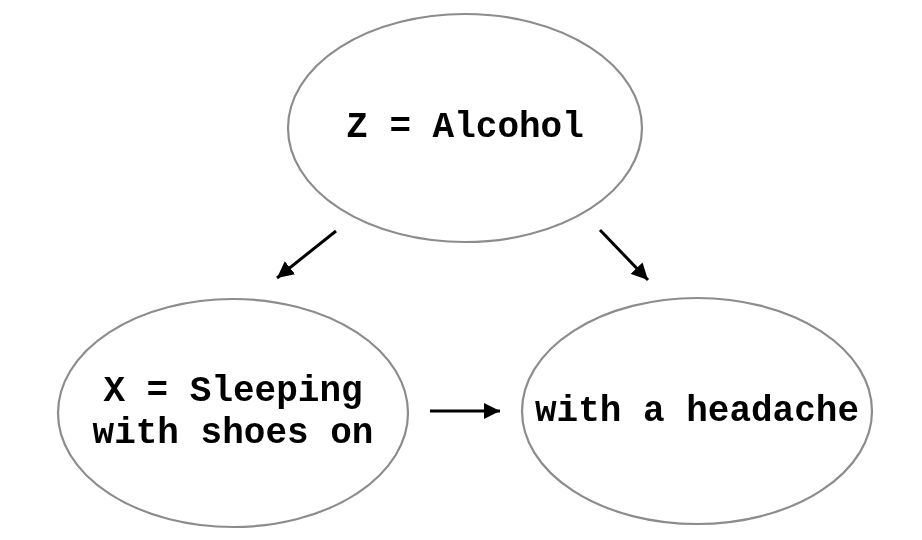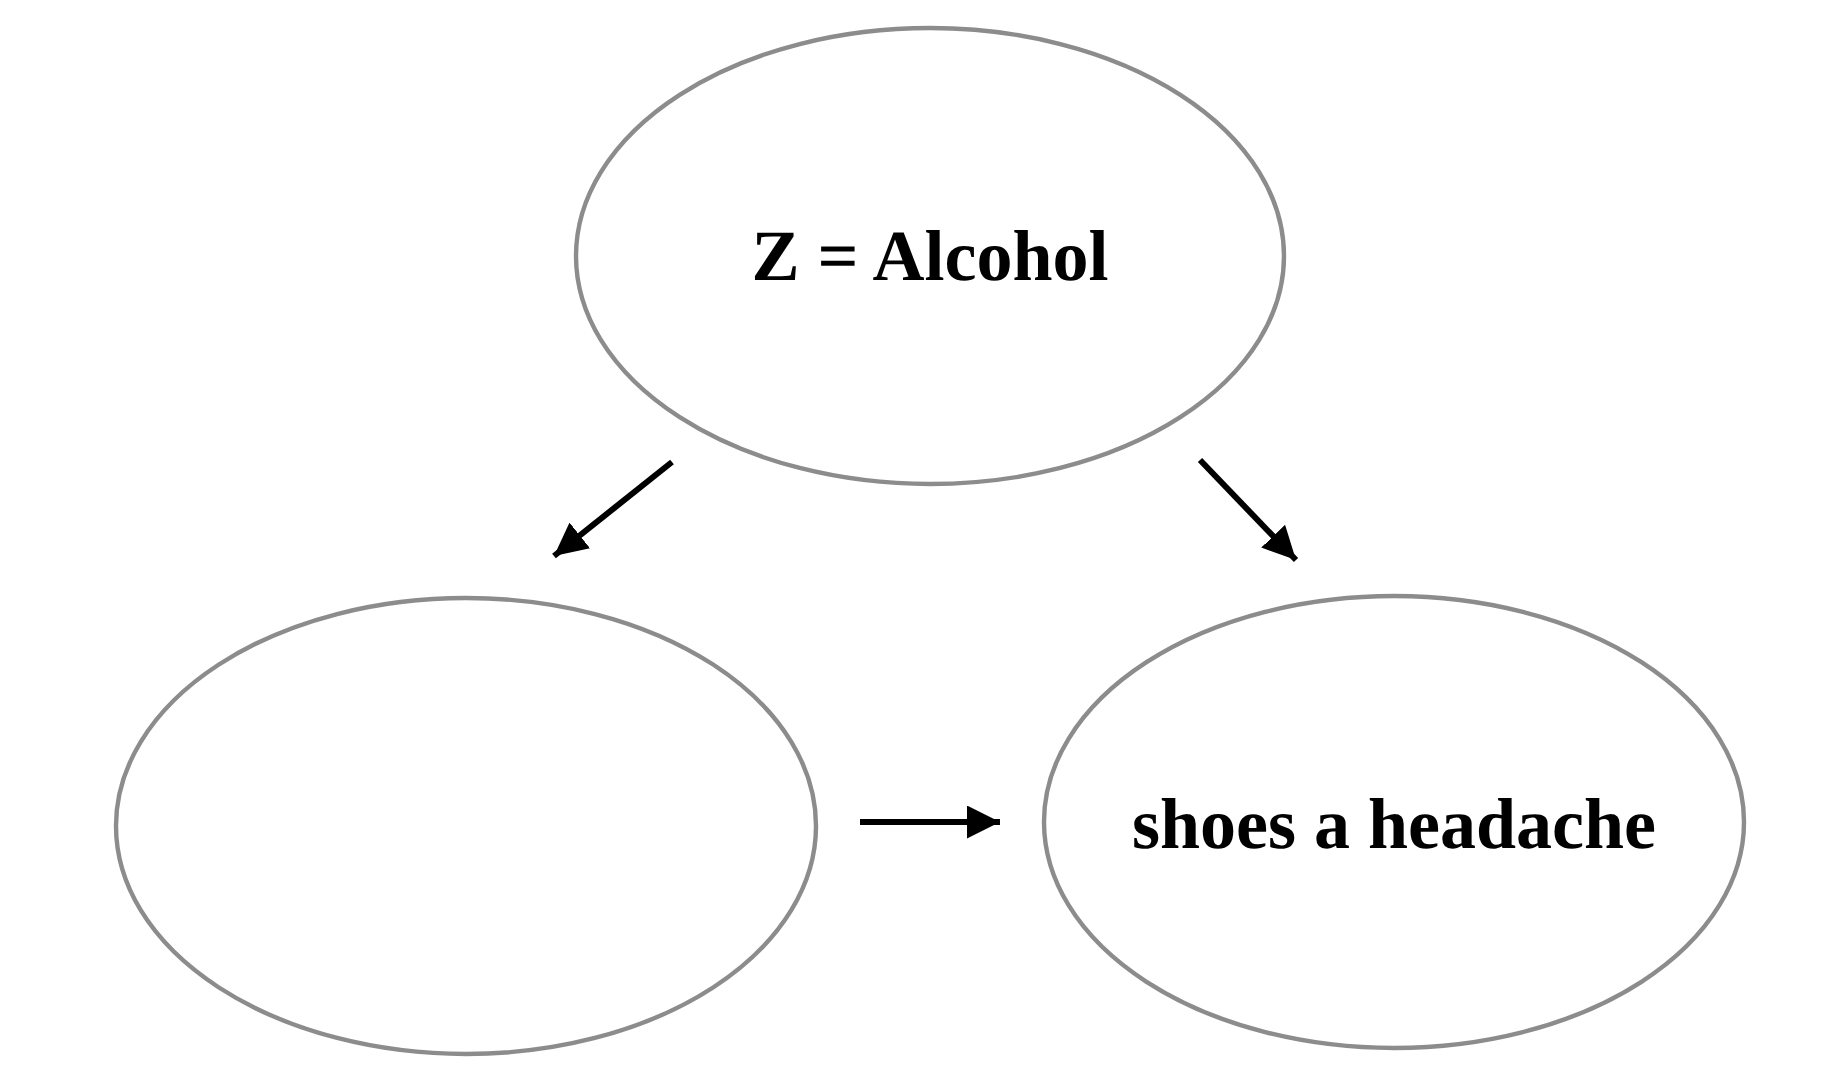--- a/index.html
+++ b/index.html
@@ -6,21 +6,21 @@
     margin: 0;
     padding: 0;
     background: #ffffff;
   }
   .canvas {
     position: relative;
     width: 922px;
     height: 540px;
     background: #ffffff;
     overflow: hidden;
-    font-family: Liberation Serif, serif;
+    font-family: Liberation Mono, monospace;
   }
   .shapes {
     position: absolute;
     left: 0;
     top: 0;
     width: 922px;
     height: 540px;
   }
   .node-label {
     position: absolute;
@@ -62,18 +62,22 @@
 
     <line x1="600" y1="230" x2="648" y2="280" stroke-width="3" marker-end="url(#arrowhead)" stroke="#000000"></line>
 
     <line x1="430" y1="411" x2="500" y2="411" stroke-width="3" marker-end="url(#arrowhead)" stroke="#000000"></line>
   </svg>
 
   <div class="node-label label-z">
     <span>Z = Alcohol</span>
   </div>
 
+  <div class="node-label label-x">
+    <span>X = Sleeping</span>
+    <span>with shoes on</span>
+  </div>
 
   <div class="node-label label-y">
-    <span>shoes a headache</span>
+    <span>with a headache</span>
   </div>
 
 </div>
 
 </body></html>

